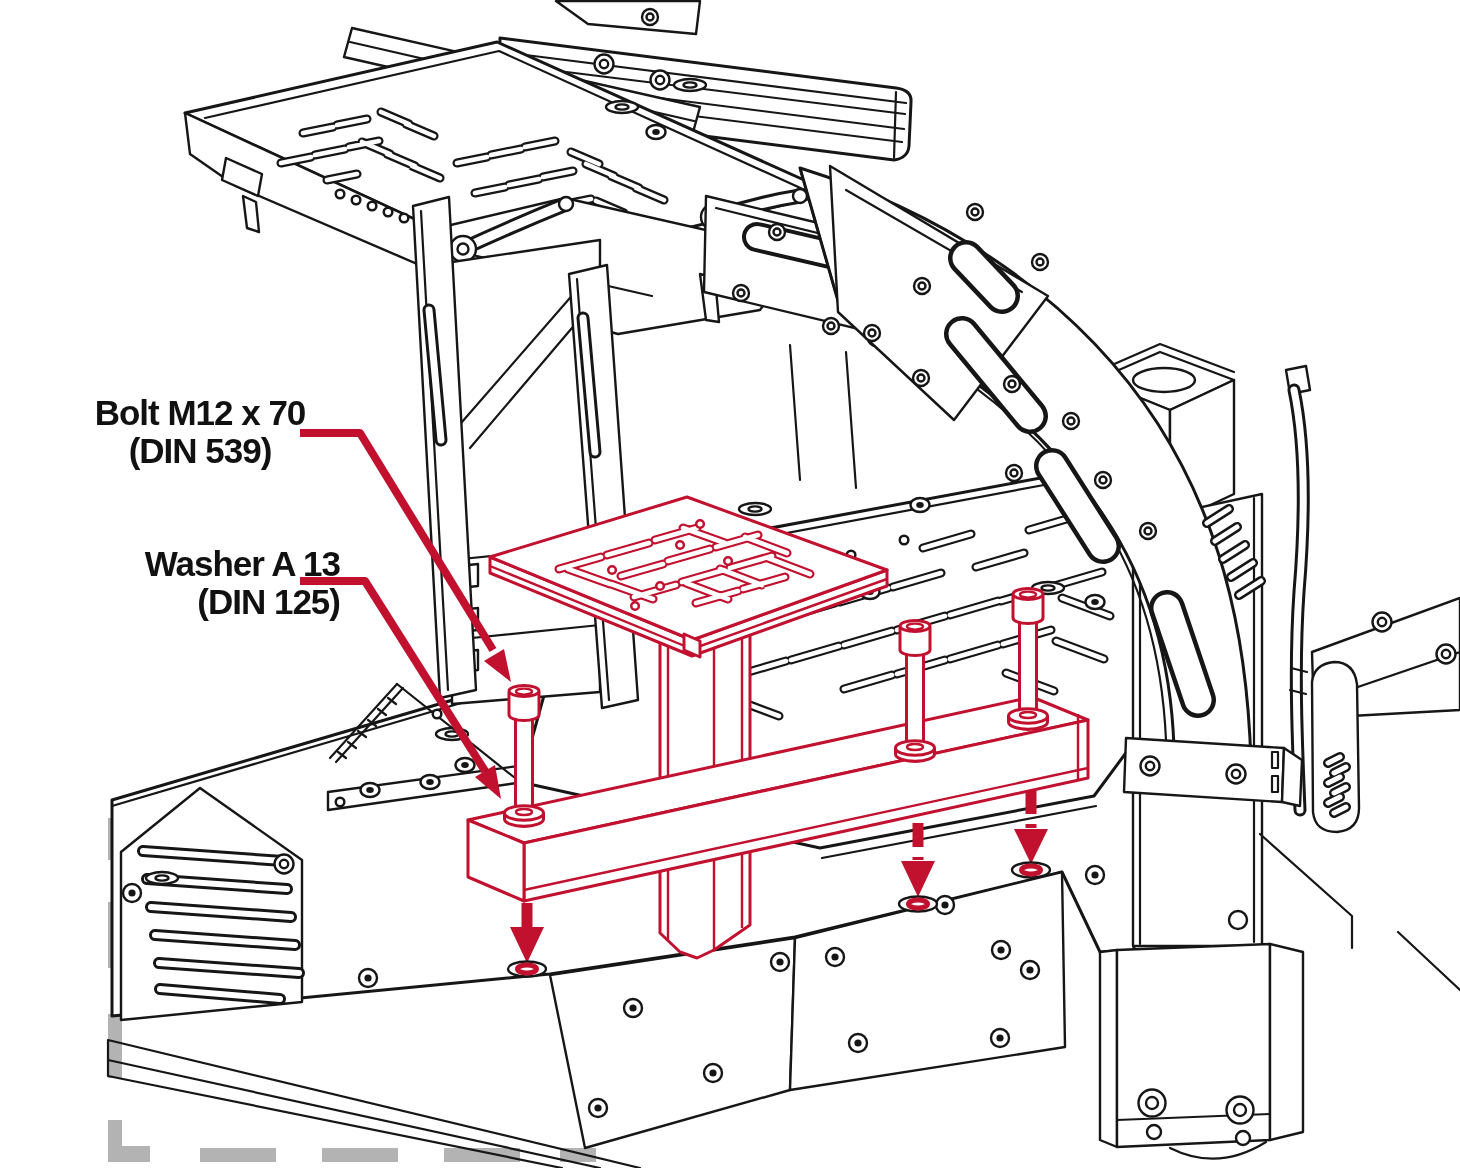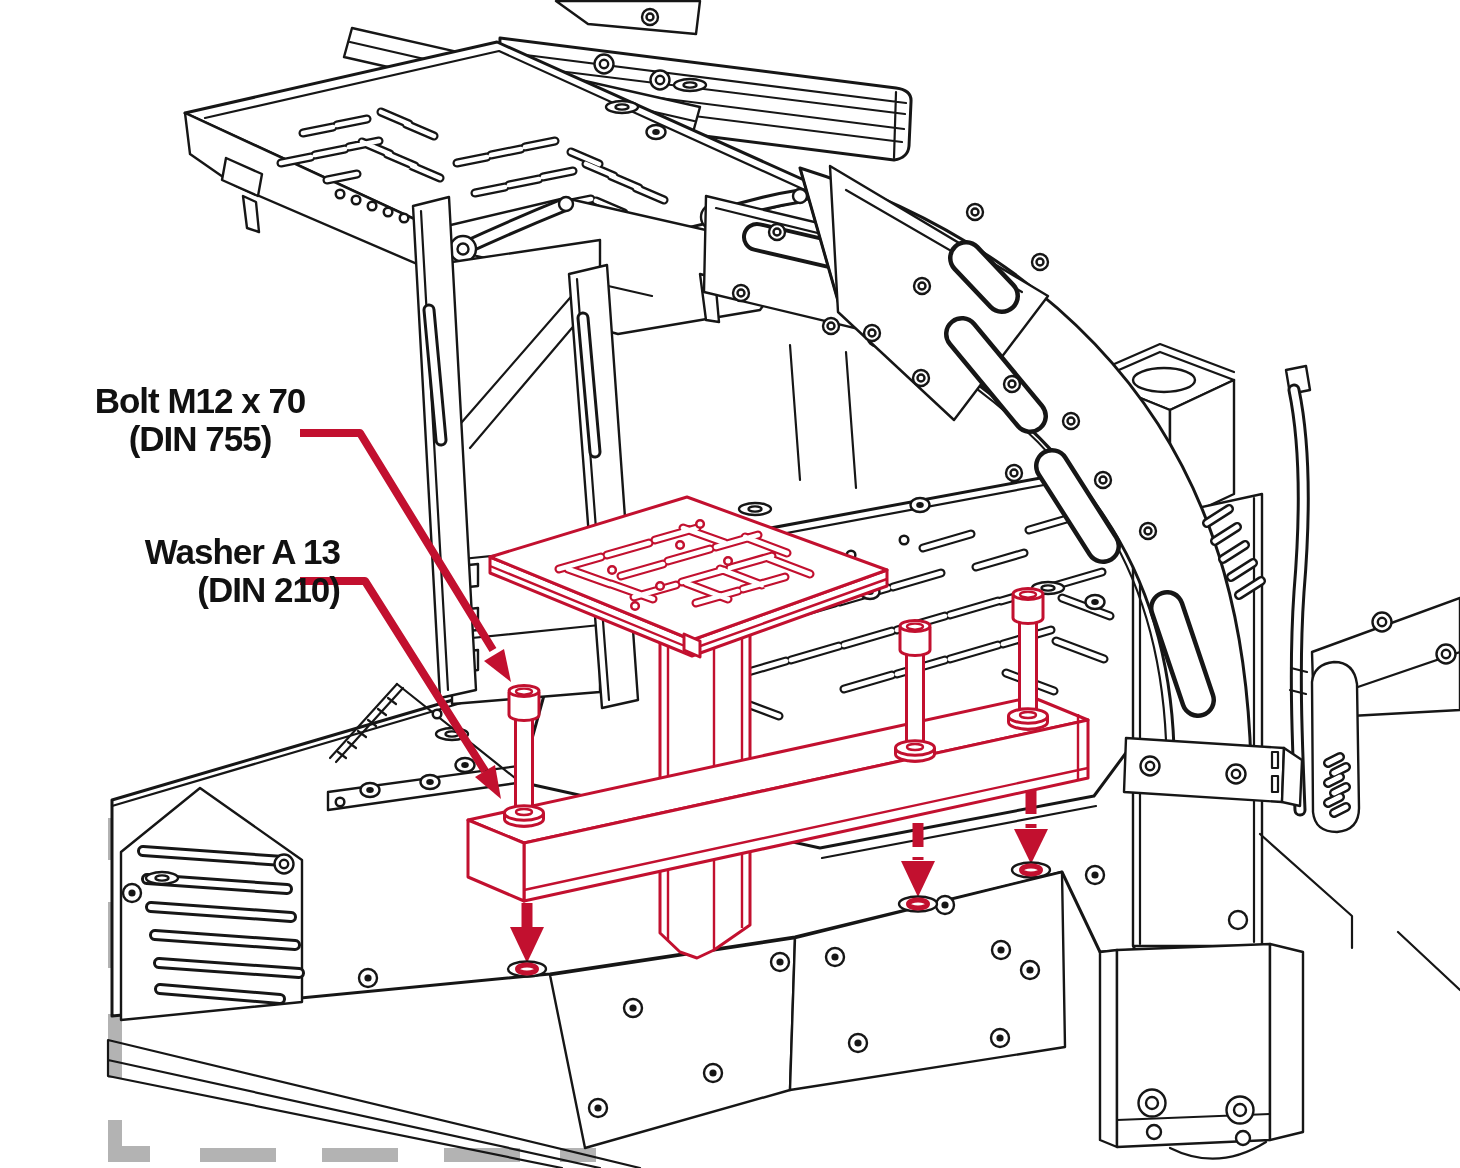--- a/index.html
+++ b/index.html
@@ -34,21 +34,21 @@
   .slotRw{ fill:none; stroke:#fff;      stroke-width:4.6; stroke-linecap:round; }
   .dotR  { fill:none; stroke:var(--red); stroke-width:10;  stroke-linecap:round; }
   .dotRw { fill:none; stroke:#fff;      stroke-width:5;   stroke-linecap:round; }
   .lead  { fill:none; stroke:var(--red); stroke-width:8;  stroke-linejoin:round; }
   .arrF  { fill:var(--red); stroke:none; }
   .dash  { fill:none; stroke:var(--red); stroke-width:11; stroke-dasharray:24 10; }
   .tgt   { fill:none; stroke:var(--red); stroke-width:5; }
   .gray  { fill:var(--gray); }
   
   .callout{ position:absolute; width:280px; text-align:center; color:#111;
-            font-weight:800; font-size:35px; line-height:38px; letter-spacing:-1px; }
+            font-weight:800; font-size:35px; line-height:38px; letter-spacing:-1px;margin-top:12px; }
 </style>
 </head>
 <body>
 
 <div class="stage">
 <svg viewBox="0 0 1460 1168" width="1460" height="1168">
   <defs>
     <g id="sc">
           <circle class="k" r="9.5"></circle>
           <circle class="k" r="4.2"></circle>
@@ -333,19 +333,19 @@
   <g>
     <path class="lead" d="M300,433 L360,433 L493,650"></path>
     <polygon class="arrF" points="511,682 484,661 504,649"></polygon>
     <path class="lead" d="M300,581 L365,581 L485,771"></path>
     <polygon class="arrF" points="501,799 475,777 495,765"></polygon>
   </g>
 </svg>
 
 <div class="callout" style="left:60px; top:382px;">
   <div>Bolt M12 x 70</div>
-  <div>(DIN 755)</div>
+  <div>(DIN 539)</div>
 </div>
 <div class="callout" style="left:60px; top:533px;text-align:right;">
   <div>Washer A 13</div>
-  <div>(DIN 210)</div>
+  <div>(DIN 125)</div>
 </div>
 </div>
 
 </body></html>

